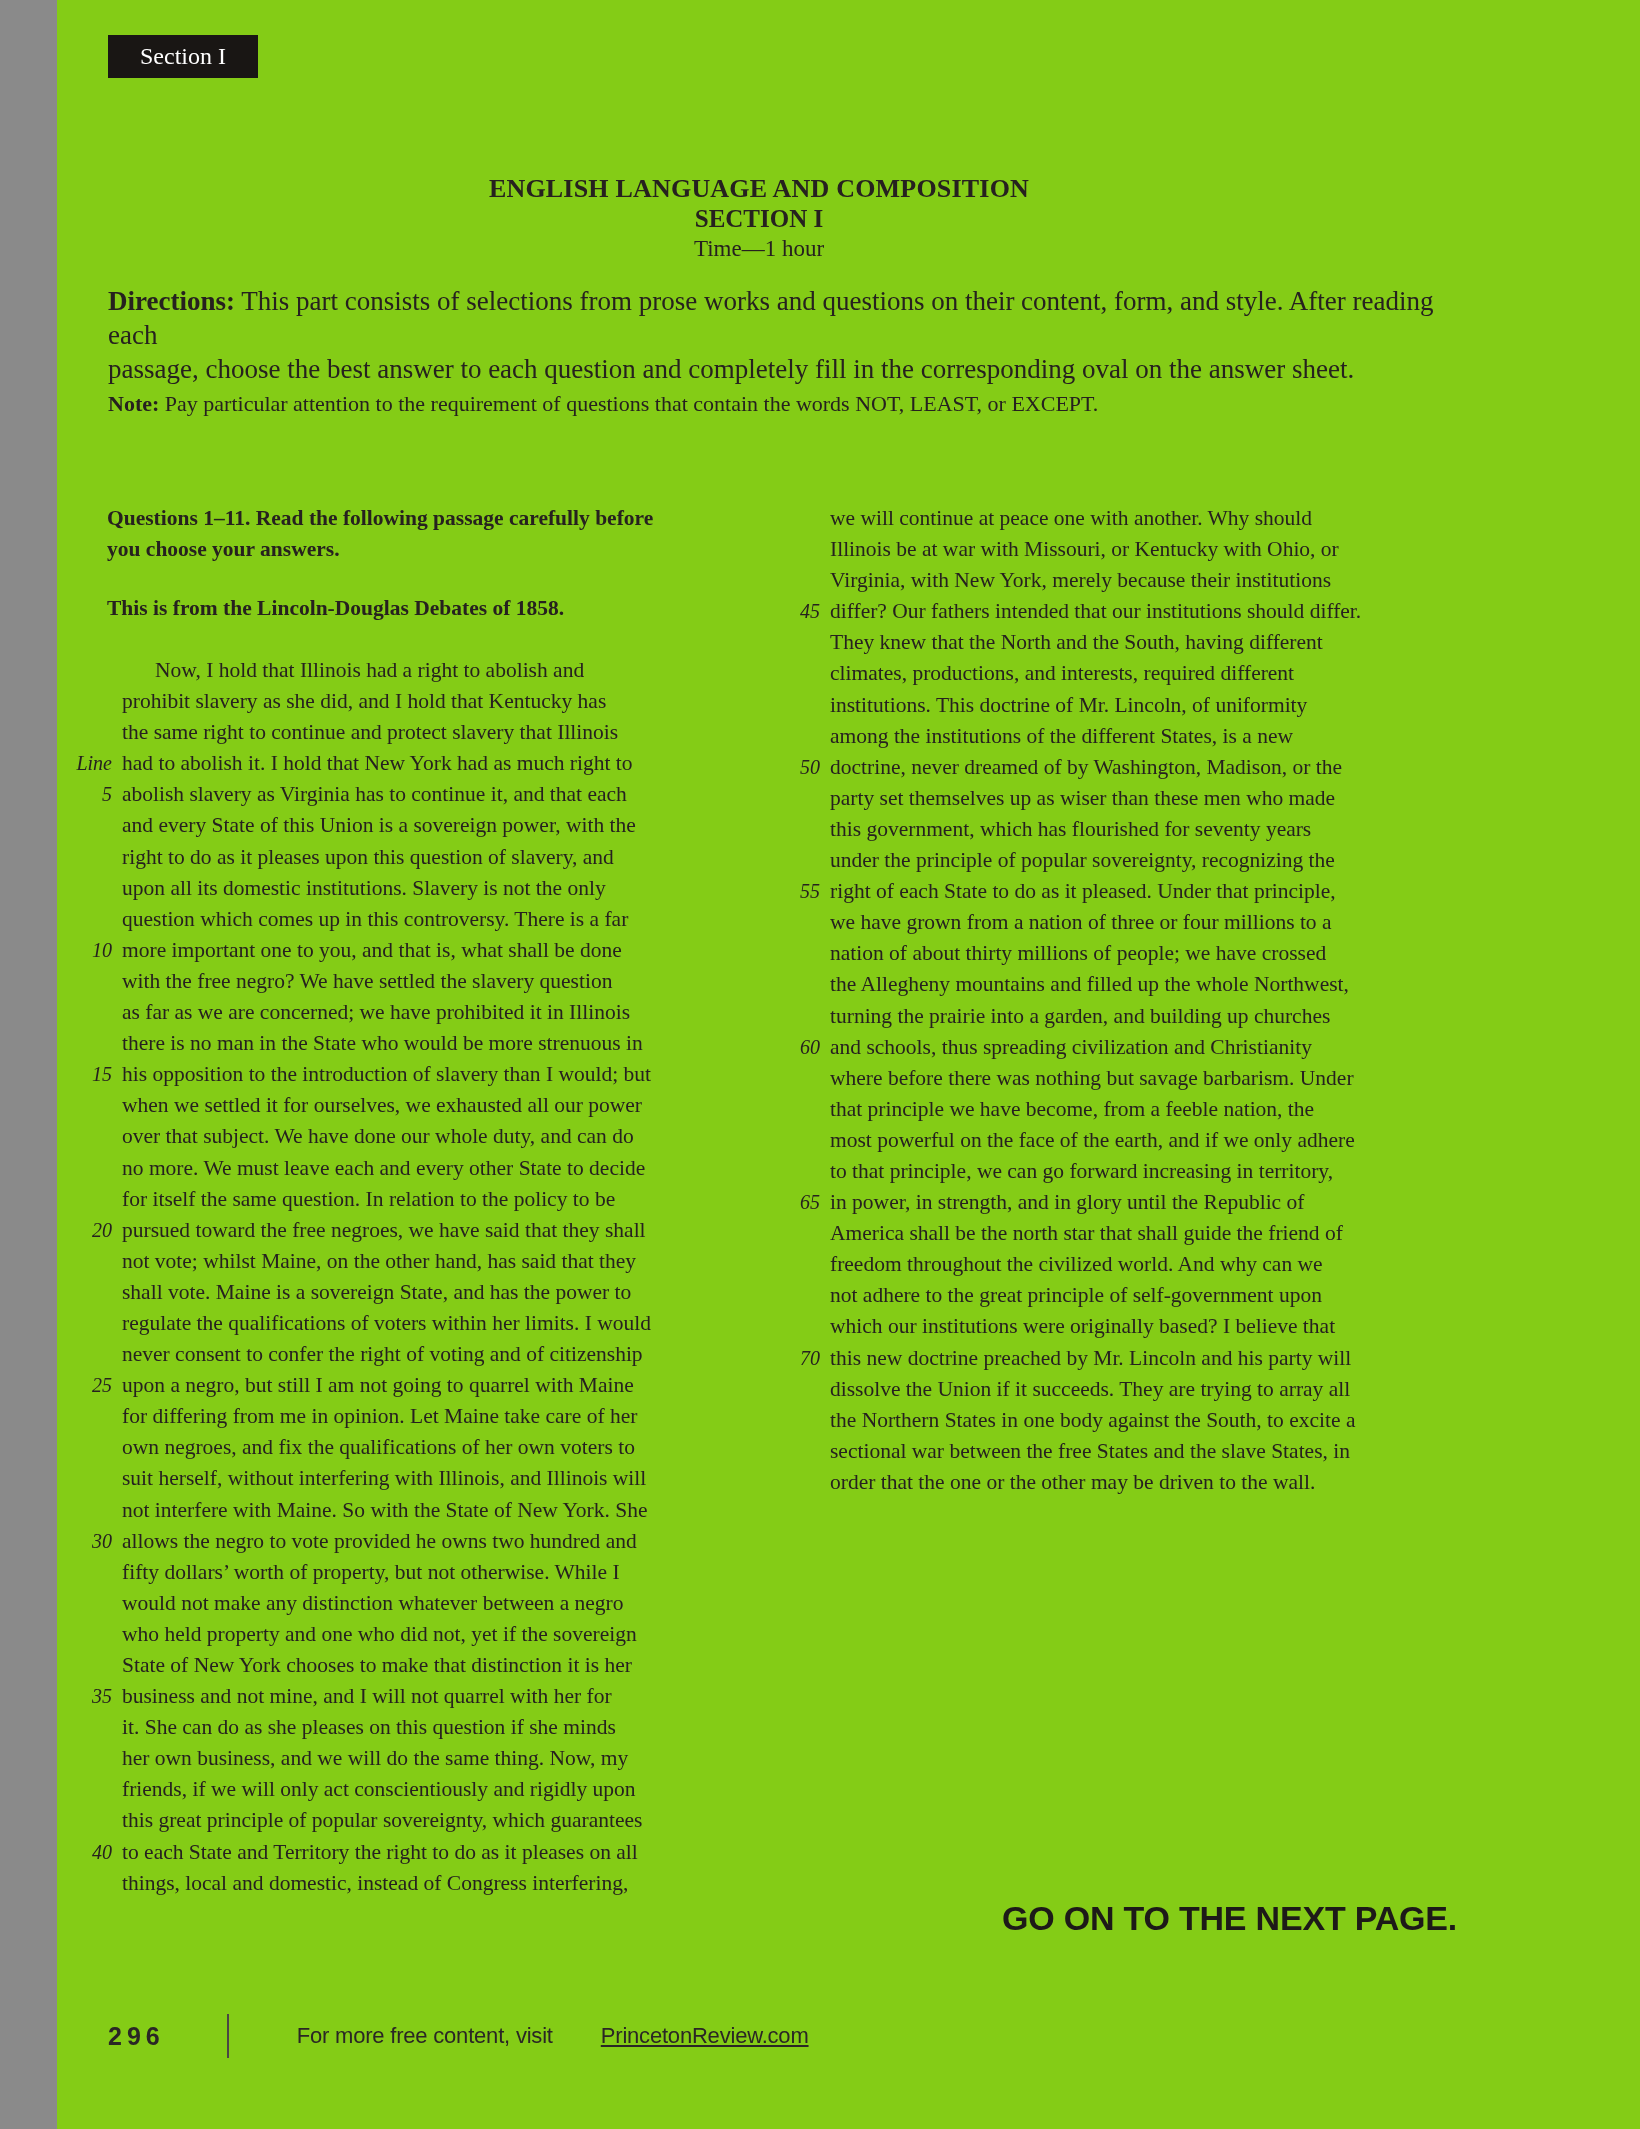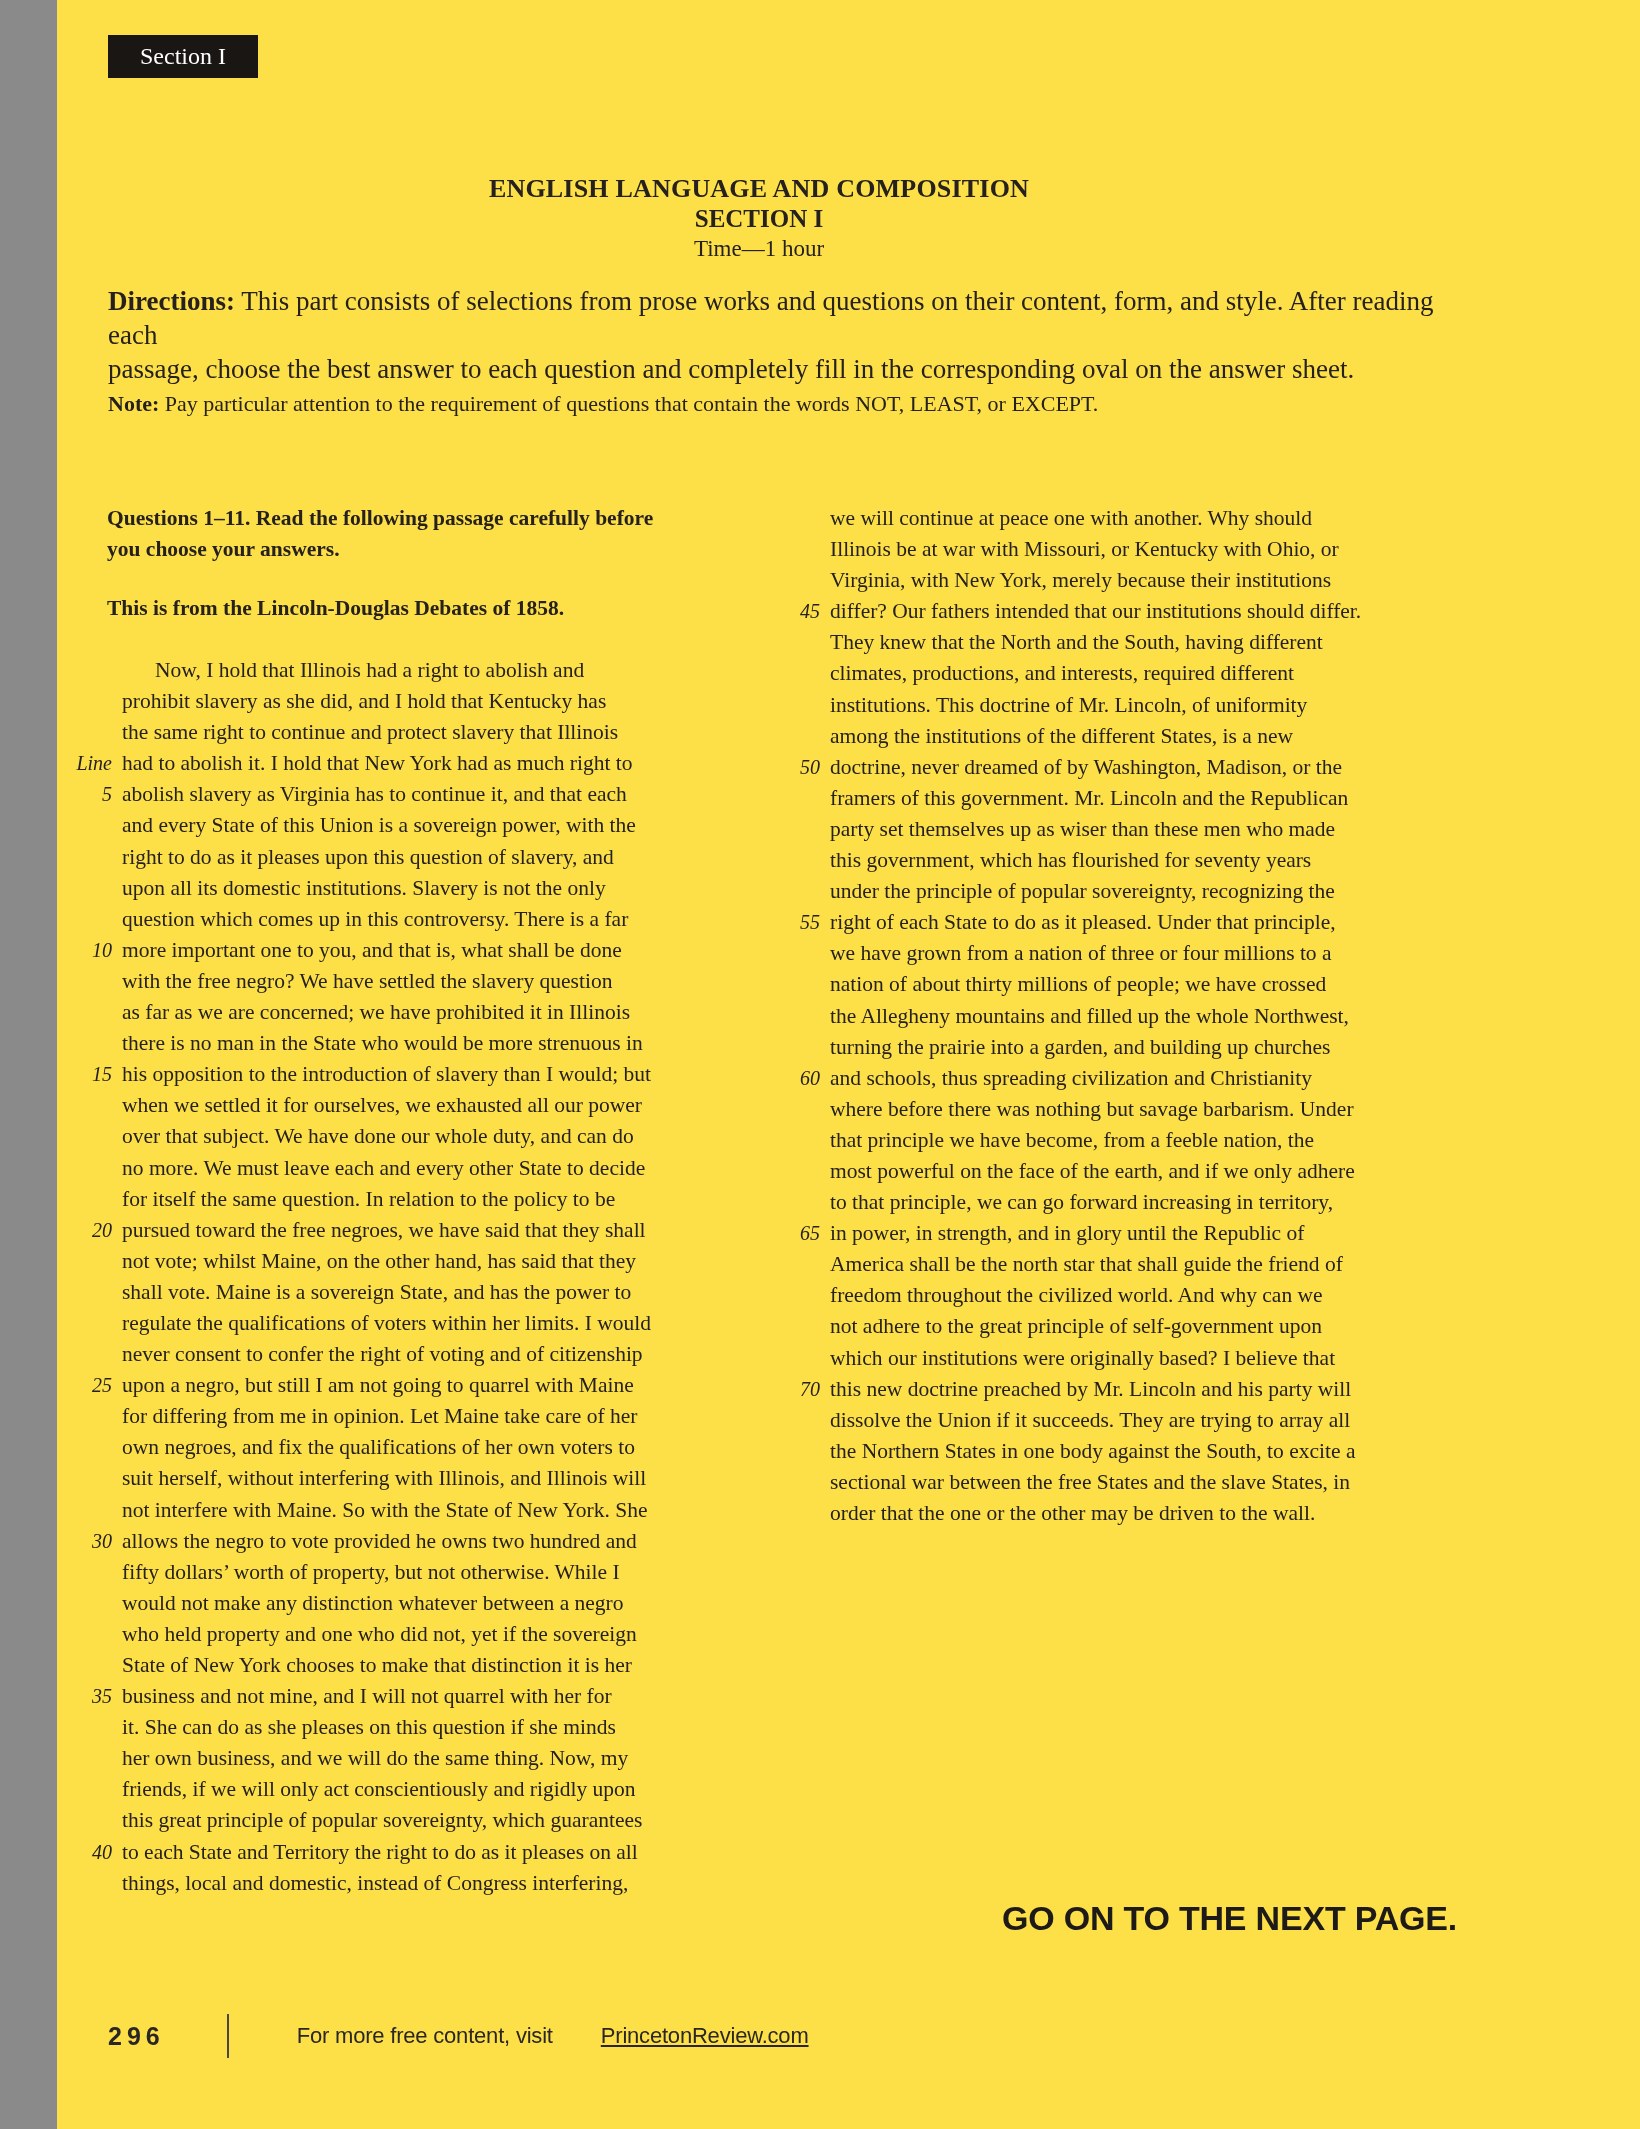--- a/index.html
+++ b/index.html
@@ -1,20 +1,20 @@
 <!DOCTYPE html>
 <html><head>
 <meta charset="utf-8">
 <style>
   html,body{margin:0;padding:0;background:#ffffff;}
   .page{
     position:relative;
     width:1640px;
     height:2129px;
-    background:#fde047;
+    background:#84cc16;
     font-family:"Liberation Serif", serif;
     color:#26211f;
     overflow:hidden;
   }
   .gray-bar{
     position:absolute;left:0;top:0;width:57px;height:2129px;background:#8a8a8a;
   }
   .section-tab{
     position:absolute;left:108px;top:35px;width:150px;height:43px;
     background:#191614;color:#ffffff;
@@ -298,21 +298,20 @@
       <div class="pline">
         <span class="ln"></span>
         <span class="lt">among the institutions of the different States, is a new</span>
       </div>
       <div class="pline">
         <span class="ln">50</span>
         <span class="lt">doctrine, never dreamed of by Washington, Madison, or the</span>
       </div>
       <div class="pline">
         <span class="ln"></span>
-        <span class="lt">framers of this government. Mr. Lincoln and the Republican</span>
       </div>
       <div class="pline">
         <span class="ln"></span>
         <span class="lt">party set themselves up as wiser than these men who made</span>
       </div>
       <div class="pline">
         <span class="ln"></span>
         <span class="lt">this government, which has flourished for seventy years</span>
       </div>
       <div class="pline">

